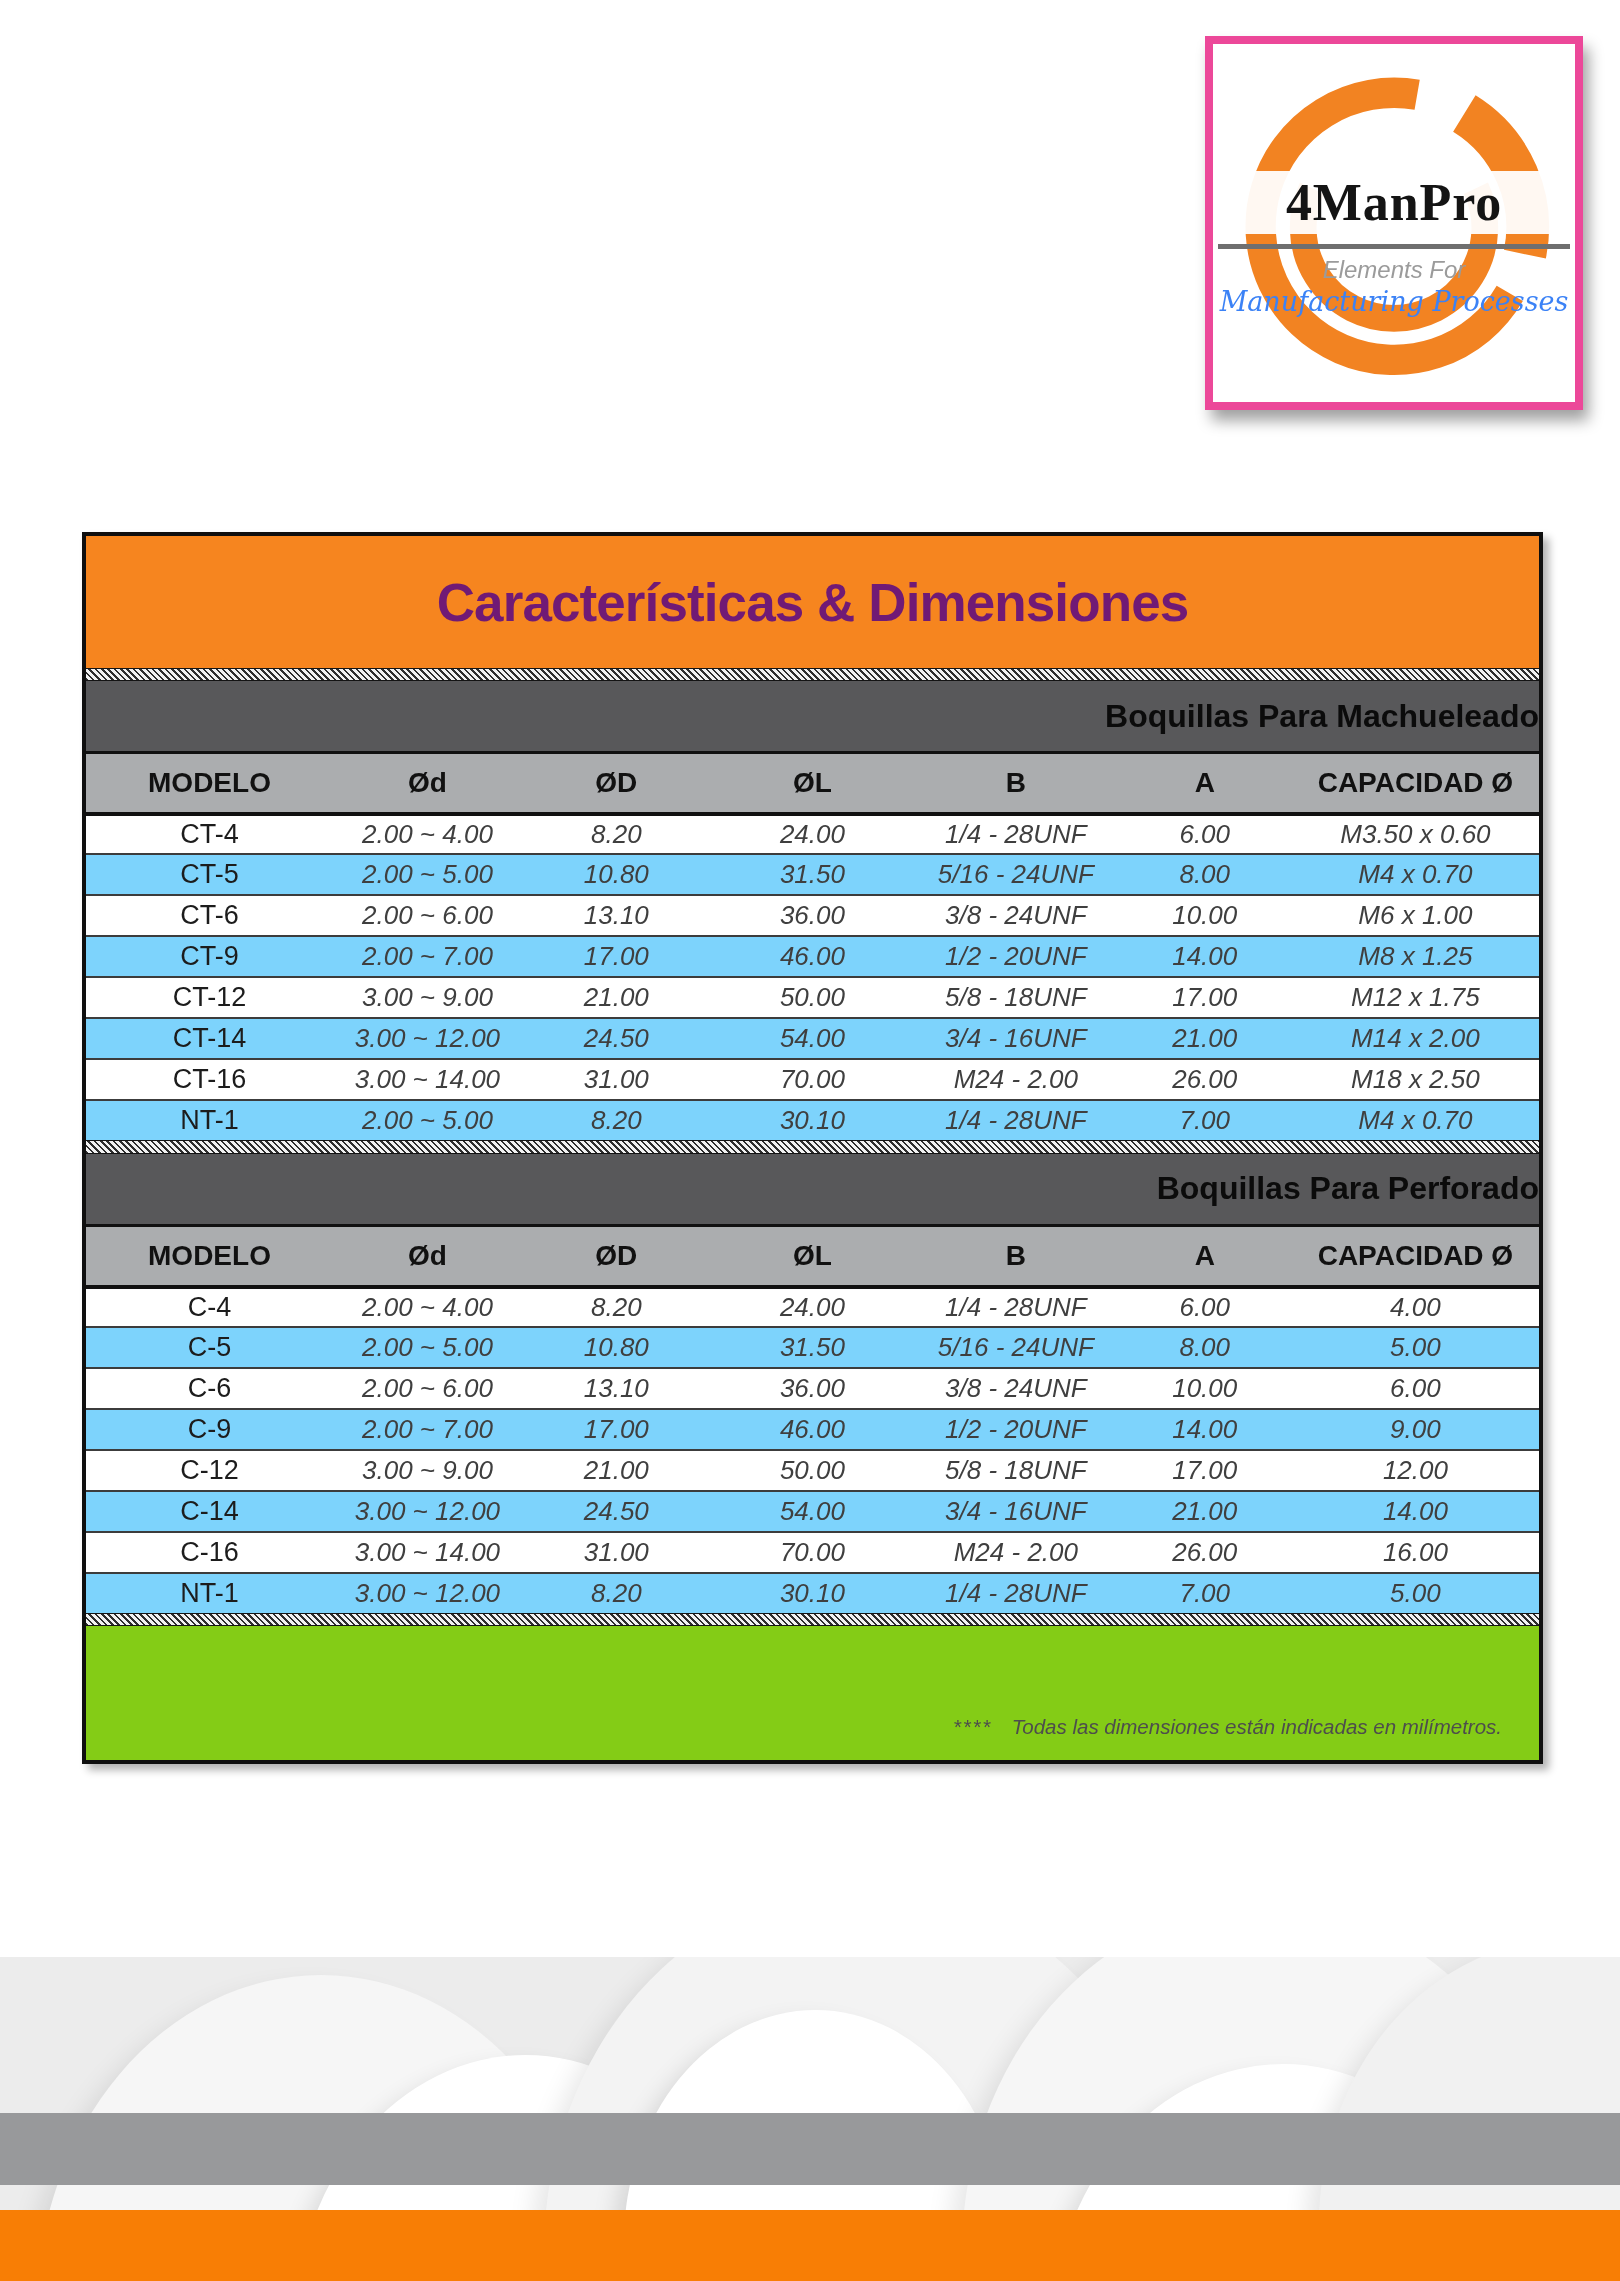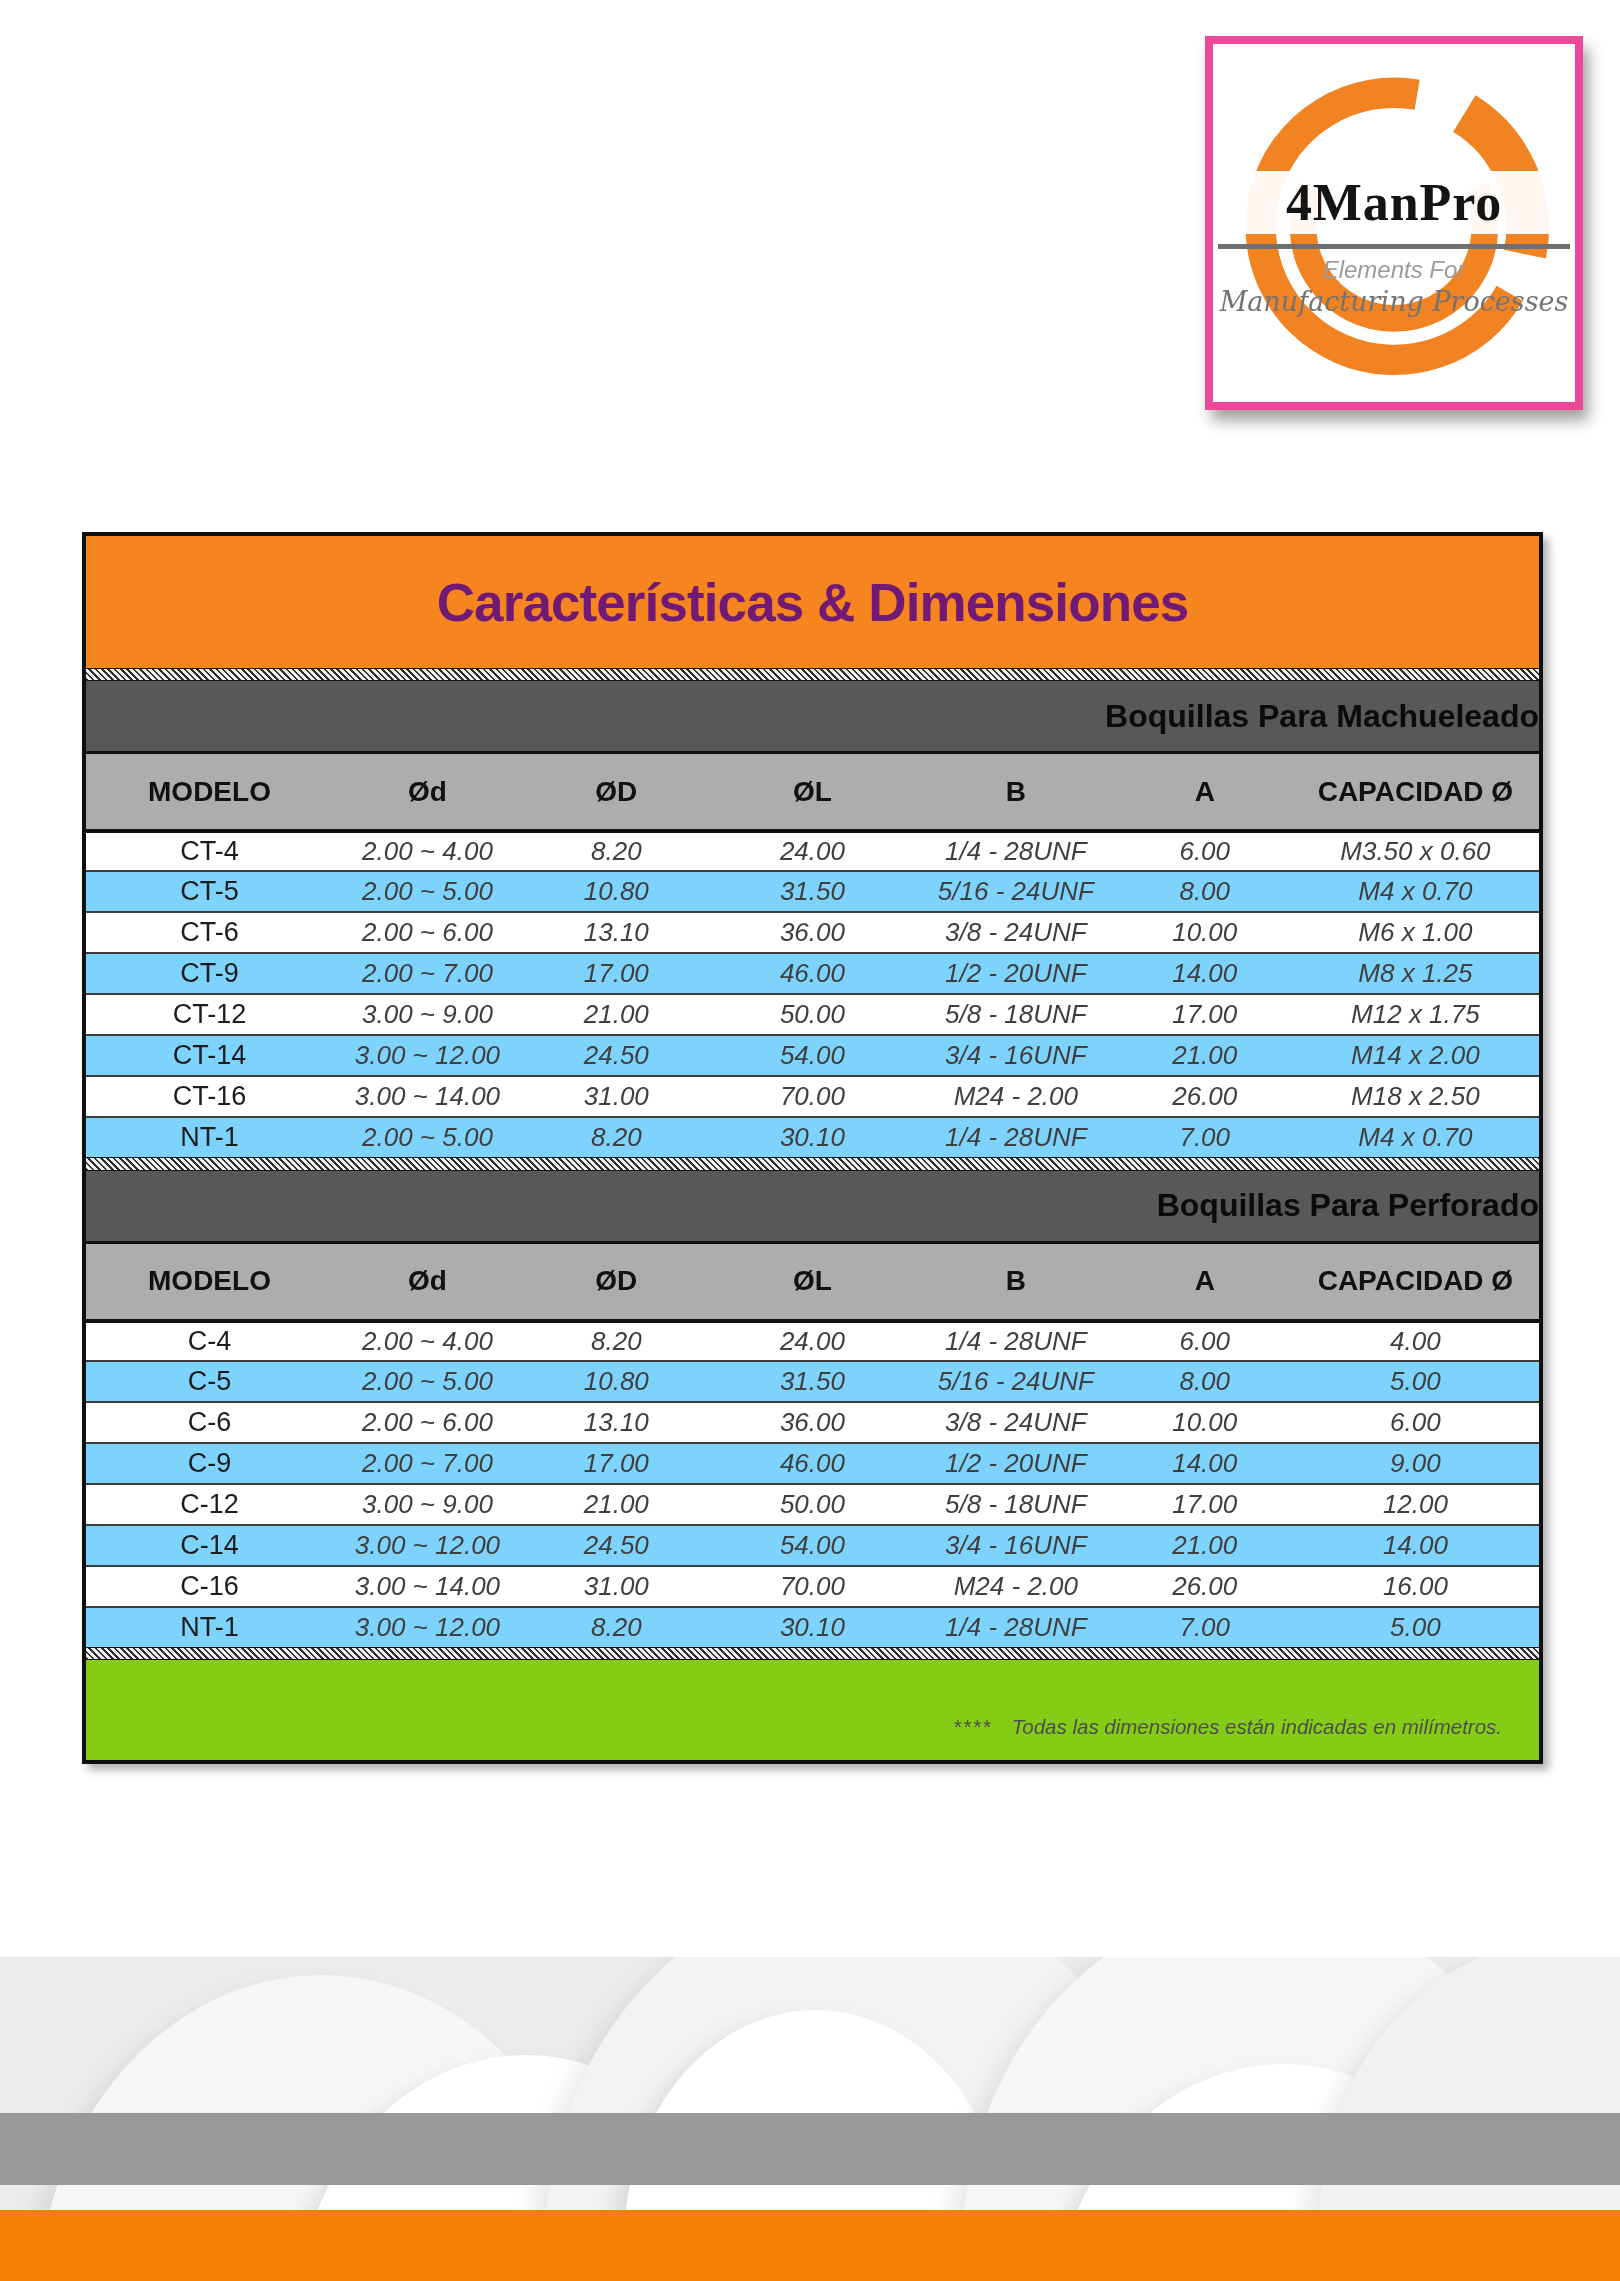--- a/index.html
+++ b/index.html
@@ -21,21 +21,21 @@
     color:#141414;background:rgba(255,255,255,0.94);padding:1.8px 0;
     letter-spacing:0.9px;
   }
   .logo-divider{position:absolute;left:5.3px;right:5.3px;top:200px;height:4.5px;background:#6f6f6f;}
   .logo-tag1{
     position:absolute;left:0;top:212px;width:100%;text-align:center;
     font-family:Liberation Sans, sans-serif;font-style:italic;font-size:24px;color:#9b9b9b;
   }
   .logo-tag2{
     position:absolute;left:0;top:242px;width:100%;text-align:center;
-    font-family:"DejaVu Serif",serif;font-style:italic;font-size:27px;color:#737373;
+    font-family:"DejaVu Serif",serif;font-style:italic;font-size:27px;color:#3b82f6;
   }
 
   
   .block{
     position:absolute;left:82px;top:532px;width:1461px;height:1232px;
     border:4.5px solid #0f0f0f;box-sizing:border-box;background:#ffffff;
     box-shadow:6.2px 6.2px 8px rgba(0,0,0,0.30);
     display:flex;flex-direction:column;
   }
   .band-title{
@@ -49,21 +49,21 @@
     height:13.4px;flex:0 0 auto;box-sizing:border-box;
     border-top:1.8px solid #141414;border-bottom:1.8px solid #141414;
     background:repeating-linear-gradient(45deg,#2e2e2e 0 1.8px,#f2f2f2 1.8px 4.5px);
   }
   .band-section{
     height:70px;flex:0 0 auto;background:#58585a;
     display:flex;align-items:center;justify-content:flex-end;
   }
   .band-section .t{font-size:32px;font-weight:800;color:#0b0b0b;}
   .header-row{
-    height:78px;flex:0 0 auto;background:#ABADAF;
+    height:61px;flex:0 0 auto;background:#ABADAF;
     border-top:3.6px solid #101010;box-sizing:border-box;
     display:flex;align-items:center;
   }
   .drow{
     height:41px;flex:0 0 auto;background:#ffffff;
     border-top:2.7px solid #3c3c3c;box-sizing:border-box;
     display:flex;align-items:center;
   }
   .rows .drow:first-child{border-top:4.5px solid #101010;}
   .drow.alt{background:#7dd3fc;}

